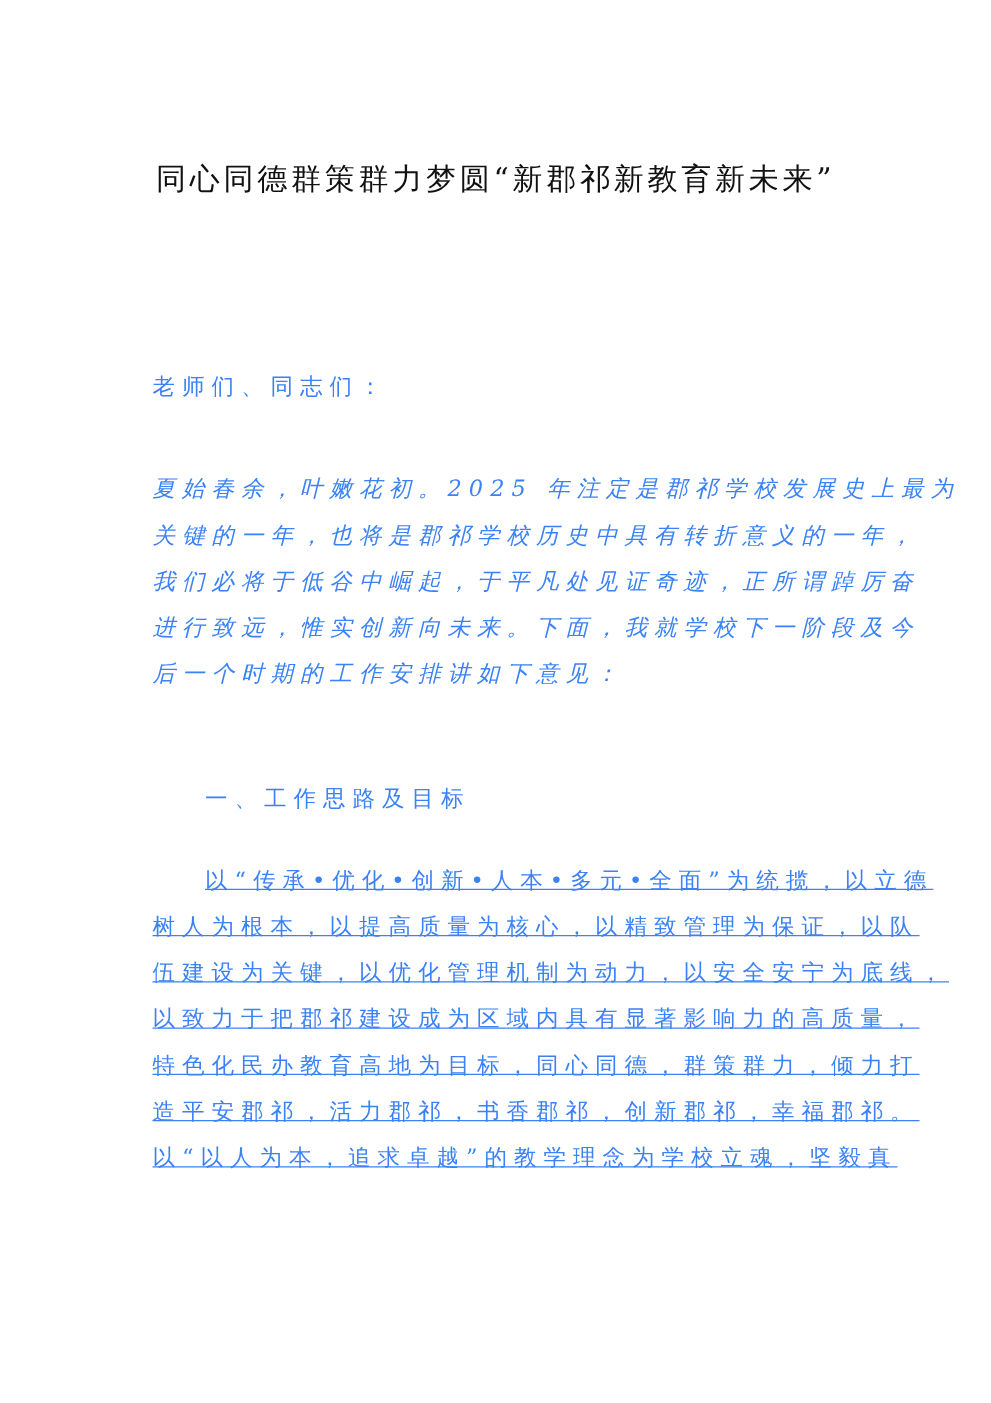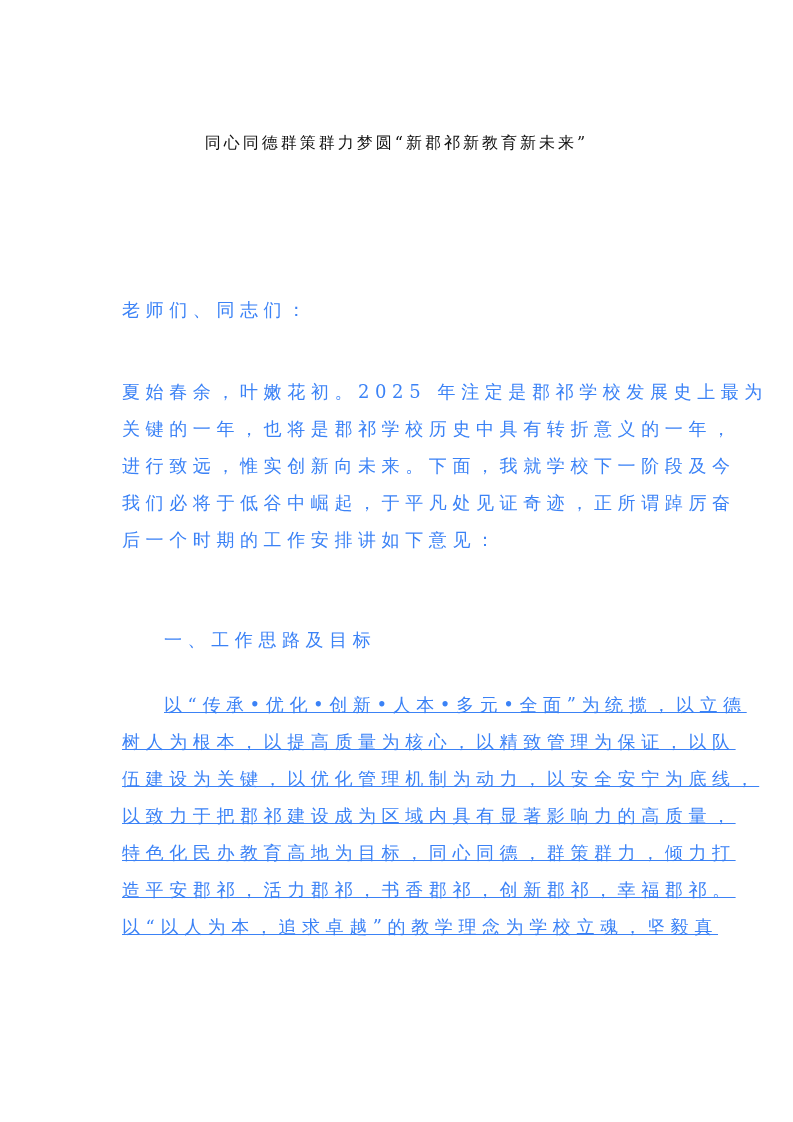--- a/index.html
+++ b/index.html
@@ -20,21 +20,21 @@
       left: 0; top: 0;
       width: 793px;
       height: 1122px;
       background: #ffffff;
     }
     .title {
       position: absolute;
       left: 0;
       width: 793px;
       text-align: center;
-      font-size: 16px;
+      font-size: 24px;
       line-height: 26px;
       letter-spacing: 3px;
       white-space: nowrap;
       color: #111;
     }
     .title.t1 { top: 130px; }
     .title.t2 { top: 173px; }
     .body-block {
       position: absolute;
       left: 122px;
@@ -43,42 +43,42 @@
       letter-spacing: 5.6px;
       line-height: 37px;
       color: #3b82f6;
     }
     .line {
       display: block;
       white-space: nowrap;
       height: 37px;
     }
     .greeting { top: 291px; }
-    .para1 { top: 373px; }
+    .para1 { top: 373px; font-style: italic; }
     .heading1 { top: 621px; }
     .heading1 .line { padding-left: 42px; }
     .para2 { top: 686px; text-decoration: underline; }
     .para2 .line.first { padding-left: 42px; }
   </style>
 </head>
 <body>
 
 <div class="page">
 
   <div class="title t1">同心同德群策群力梦圆“新郡祁新教育新未来”</div>
 
   <div class="body-block greeting">
     <span class="line">老师们、同志们：</span>
   </div>
 
   <div class="body-block para1">
     <span class="line">夏始春余，叶嫩花初。2025 年注定是郡祁学校发展史上最为</span>
     <span class="line">关键的一年，也将是郡祁学校历史中具有转折意义的一年，</span>
+    <span class="line">我们必将于低谷中崛起，于平凡处见证奇迹，正所谓踔厉奋</span>
     <span class="line">进行致远，惟实创新向未来。下面，我就学校下一阶段及今</span>
-    <span class="line">我们必将于低谷中崛起，于平凡处见证奇迹，正所谓踔厉奋</span>
     <span class="line">后一个时期的工作安排讲如下意见：</span>
   </div>
 
   <div class="body-block heading1">
     <span class="line">一、工作思路及目标</span>
   </div>
 
   <div class="body-block para2">
     <span class="line first">以“传承•优化•创新•人本•多元•全面”为统揽，以立德</span>
     <span class="line">树人为根本，以提高质量为核心，以精致管理为保证，以队</span>

